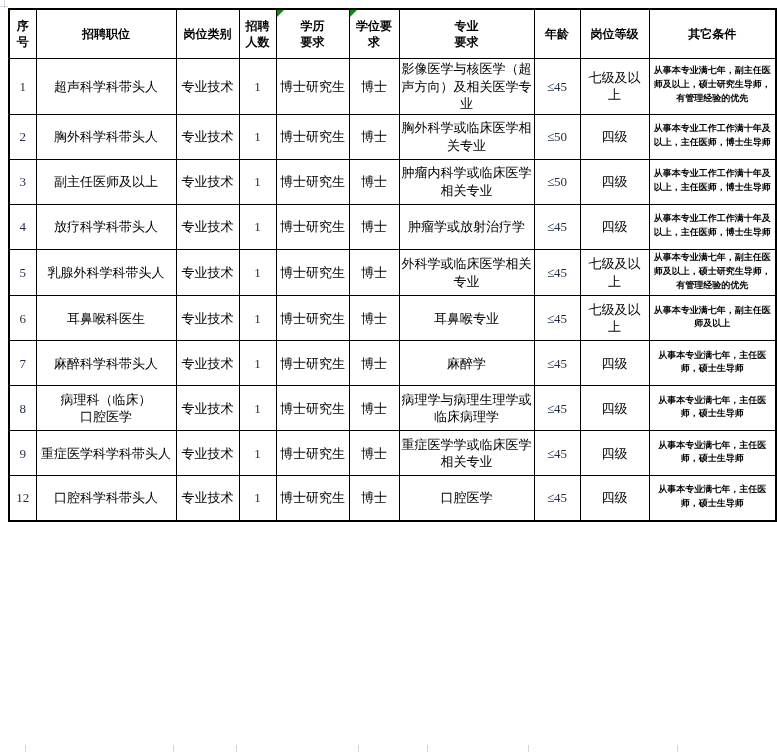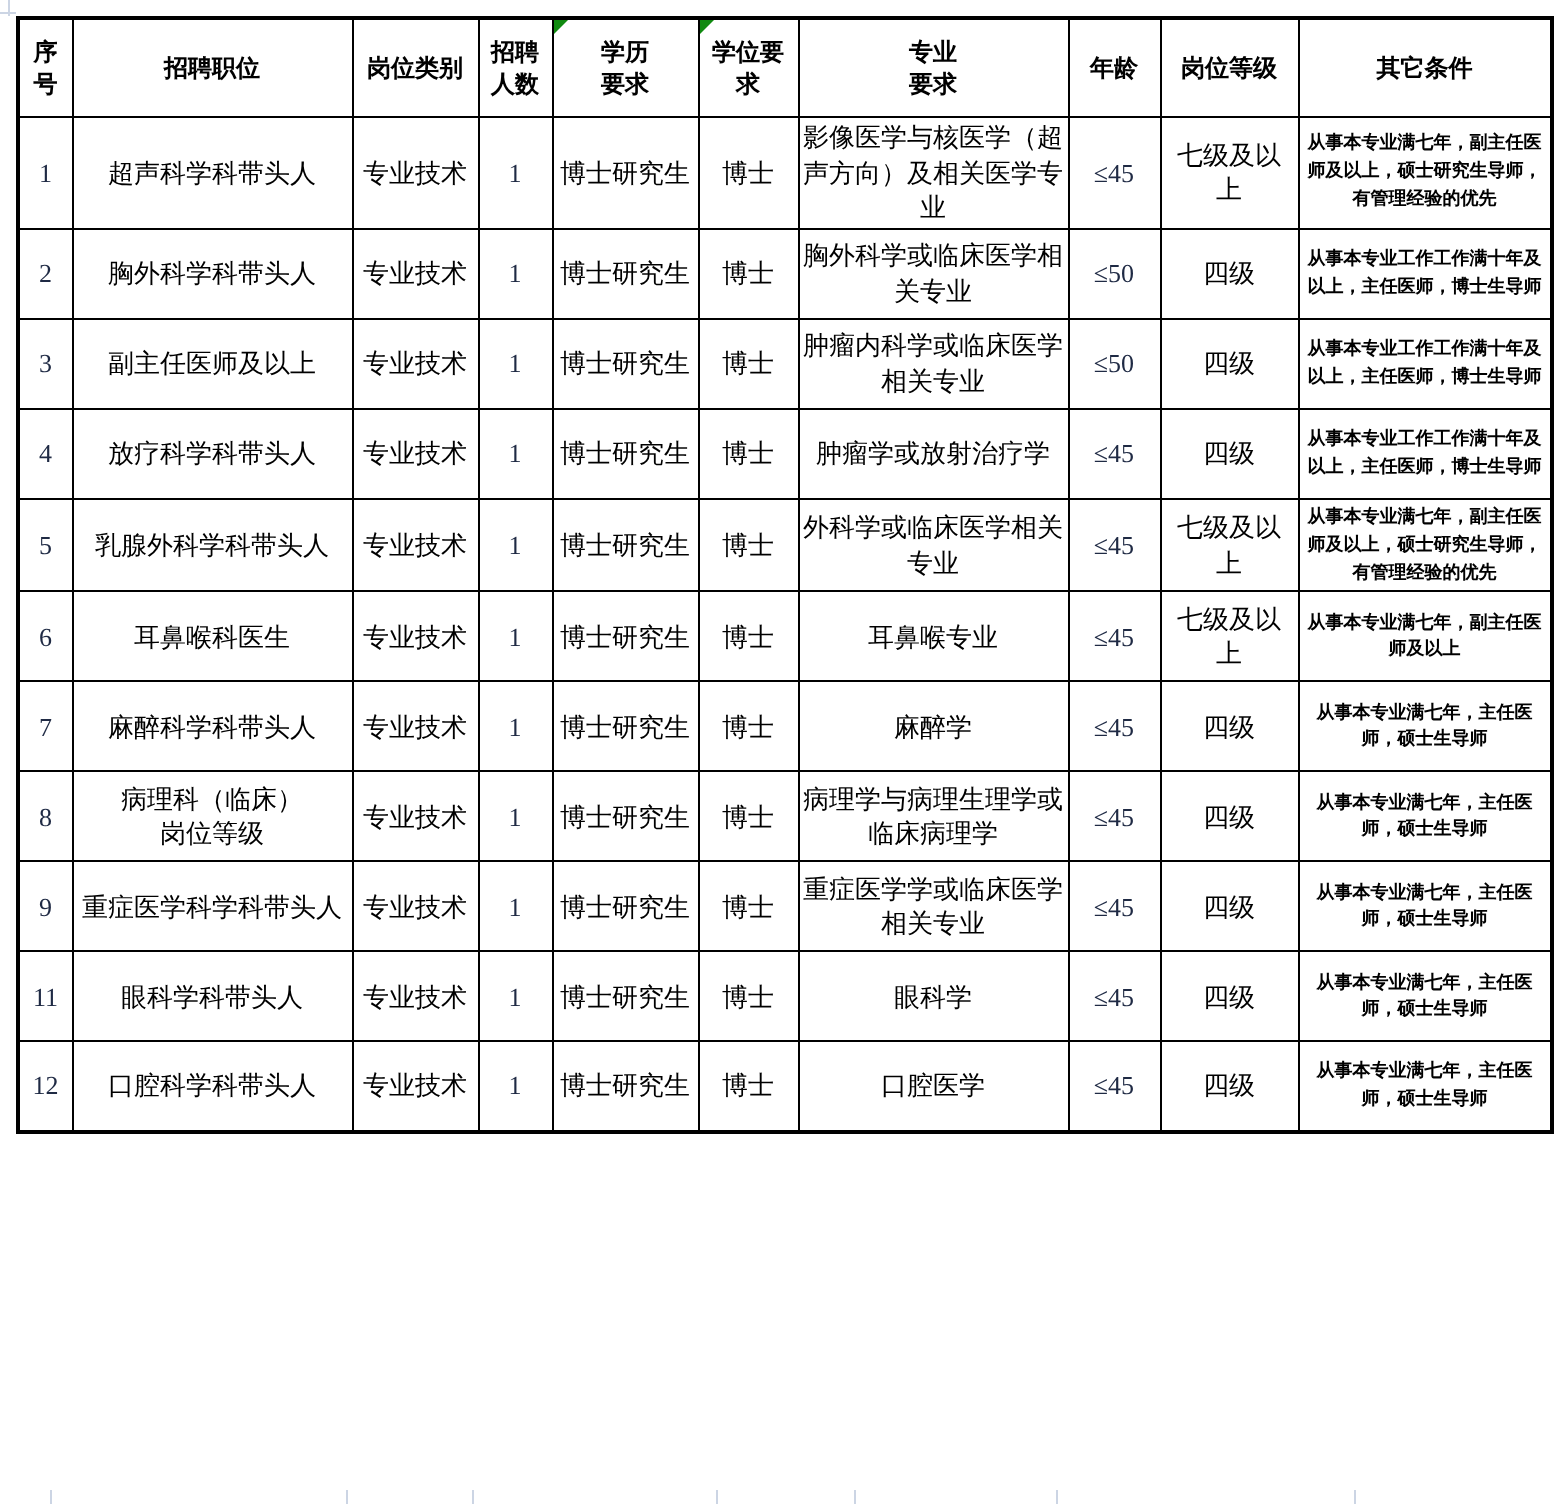--- a/index.html
+++ b/index.html
@@ -23,21 +23,21 @@
     line-height:1.35;
   }
   th{font-weight:bold;font-size:12px;height:46px;color:#000;}
   tr.row{height:45px;}
   td{font-size:13px;}
   td.cell-num,td.cell-count,td.cell-age{
     font-family:"Liberation Serif","DejaVu Serif",serif;
     font-size:13px;color:#1f2a44;
   }
   td.cell-other{
-    font-size:9px;font-weight:bold;line-height:1.55;padding:2px 4px;color:#000;
+    font-size:9px;font-weight:bold;line-height:1.55;padding:2px 4px;color:#000;font-family:Liberation Mono, monospace;
   }
   
   .flag::before{
     content:"";position:absolute;top:0;left:0;width:0;height:0;
     border-top:7px solid #108a10;border-right:7px solid transparent;
   }
   
   .gridstub{position:absolute;background:#ccd5e4;}
   .gs-v{width:1px;height:7px;}
 </style>
@@ -159,50 +159,38 @@
         <td class="cell cell-education">博士研究生</td>
         <td class="cell cell-degree">博士</td>
         <td class="cell cell-major">麻醉学</td>
         <td class="cell cell-age">≤45</td>
         <td class="cell cell-level">四级</td>
         <td class="cell cell-other">从事本专业满七年，主任医师，硕士生导师</td>
       </tr>
       <tr class="row">
         <td class="cell cell-num">8</td>
         <td class="cell cell-position">病理科（临床）
-岗位等级</td>
+口腔医学</td>
         <td class="cell cell-category">专业技术</td>
         <td class="cell cell-count">1</td>
         <td class="cell cell-education">博士研究生</td>
         <td class="cell cell-degree">博士</td>
         <td class="cell cell-major">病理学与病理生理学或临床病理学</td>
         <td class="cell cell-age">≤45</td>
         <td class="cell cell-level">四级</td>
         <td class="cell cell-other">从事本专业满七年，主任医师，硕士生导师</td>
       </tr>
       <tr class="row">
         <td class="cell cell-num">9</td>
         <td class="cell cell-position">重症医学科学科带头人</td>
         <td class="cell cell-category">专业技术</td>
         <td class="cell cell-count">1</td>
         <td class="cell cell-education">博士研究生</td>
         <td class="cell cell-degree">博士</td>
         <td class="cell cell-major">重症医学学或临床医学相关专业</td>
-        <td class="cell cell-age">≤45</td>
-        <td class="cell cell-level">四级</td>
-        <td class="cell cell-other">从事本专业满七年，主任医师，硕士生导师</td>
-      </tr>
-      <tr class="row">
-        <td class="cell cell-num">11</td>
-        <td class="cell cell-position">眼科学科带头人</td>
-        <td class="cell cell-category">专业技术</td>
-        <td class="cell cell-count">1</td>
-        <td class="cell cell-education">博士研究生</td>
-        <td class="cell cell-degree">博士</td>
-        <td class="cell cell-major">眼科学</td>
         <td class="cell cell-age">≤45</td>
         <td class="cell cell-level">四级</td>
         <td class="cell cell-other">从事本专业满七年，主任医师，硕士生导师</td>
       </tr>
       <tr class="row">
         <td class="cell cell-num">12</td>
         <td class="cell cell-position">口腔科学科带头人</td>
         <td class="cell cell-category">专业技术</td>
         <td class="cell cell-count">1</td>
         <td class="cell cell-education">博士研究生</td>

